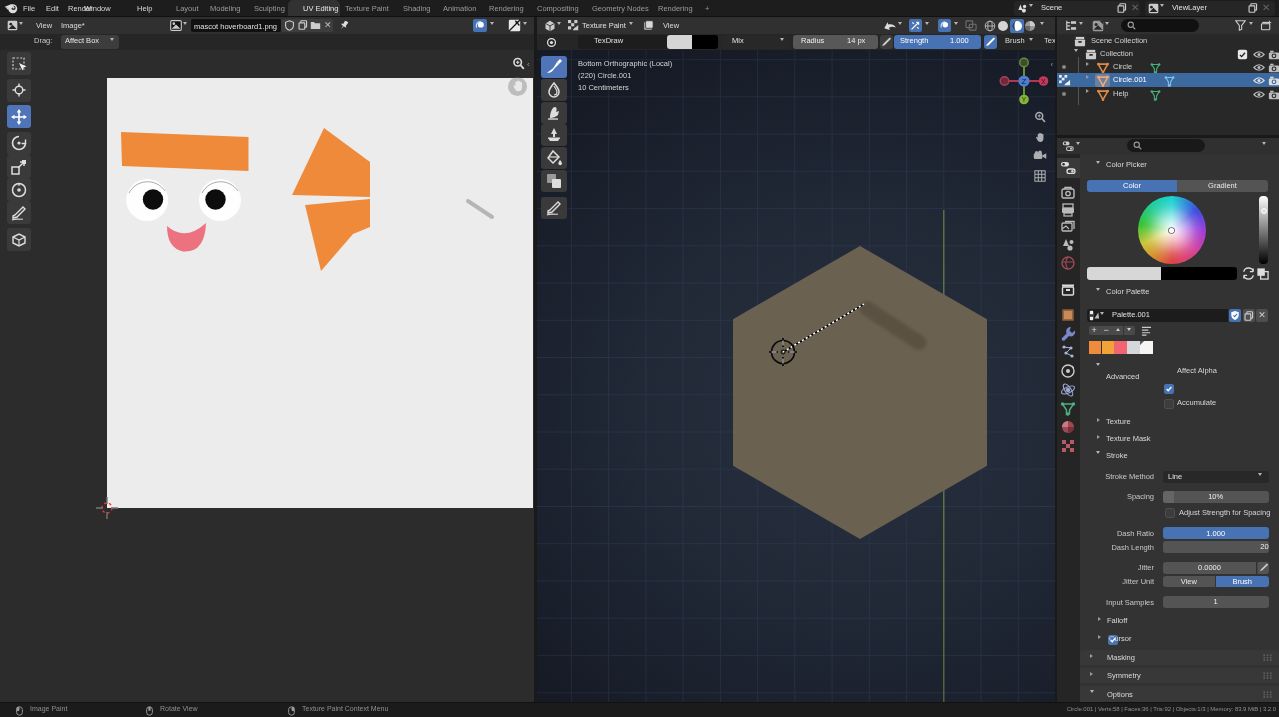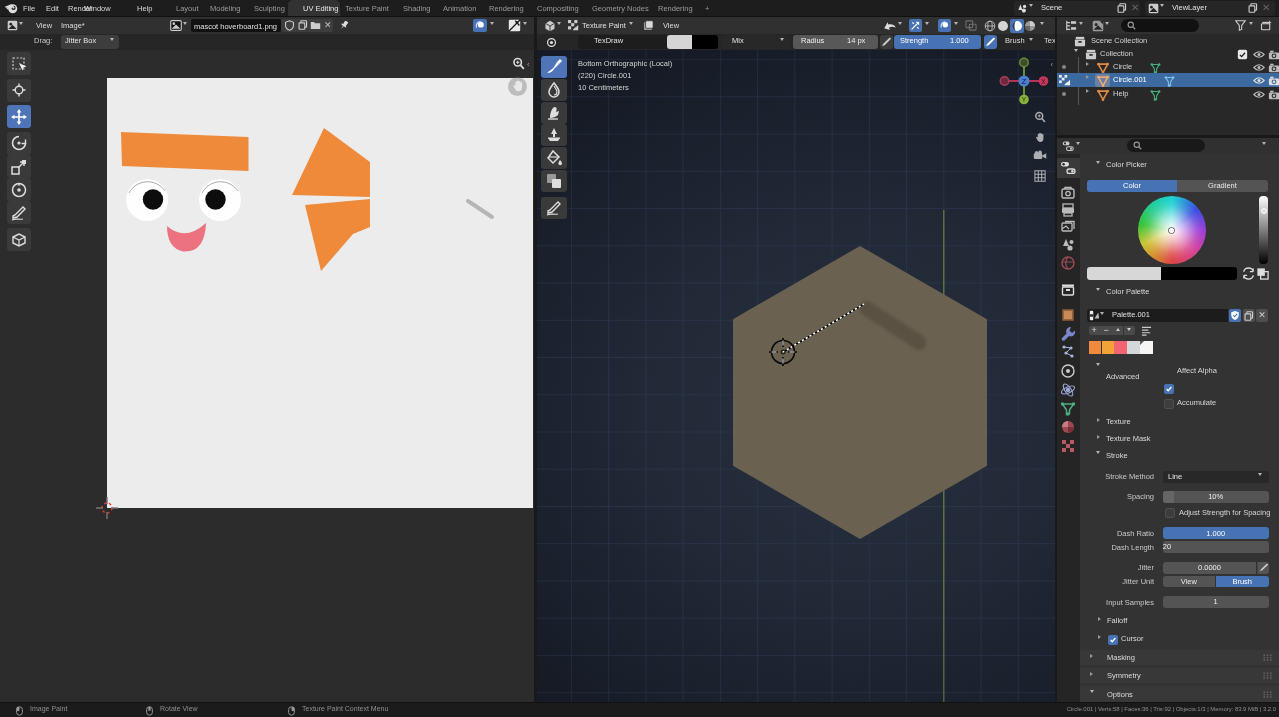--- a/index.html
+++ b/index.html
@@ -130,21 +130,21 @@
   <i class="abs cd" style="left:490px;top:5px"></i>
   <svg class="abs" style="left:508px;top:2px" width="13" height="13" viewBox="0 0 16 16">
       <rect x="1" y="1" width="14" height="14" rx="1.5" fill="#e8e8e8"></rect>
       <path d="M1 15 L15 1 M9 2 L14 8" stroke="#1a1a1a" stroke-width="1.6"></path>
       <circle cx="11" cy="4.5" r="1.6" fill="#1a1a1a"></circle>
     </svg>
   <i class="abs cd" style="left:523px;top:5px"></i>
 
   <span class="abs" style="left:34px;top:19px;color:#c8c8c8">Drag:</span>
   <div class="abs" style="left:61px;top:18px;width:58px;height:14px;background:#3d3d3d;border-radius:3px"></div>
-  <span class="abs" style="left:65px;top:19px;color:#e5e5e5">Jitter Box</span>
+  <span class="abs" style="left:65px;top:19px;color:#e5e5e5">Affect Box</span>
   <i class="abs cd" style="left:110px;top:21px"></i>
 
   <div id="uvtools">
       <div class="abs" style="left:7px;top:35px;width:24px;height:23px;background:#3a3a3a;border-radius:3px"></div>
       <svg class="abs" style="left:9px;top:36.5px" width="20" height="20" viewBox="0 0 20 20">
         <rect x="4" y="4" width="11" height="11" fill="none" stroke="#ccc" stroke-width="1.2" stroke-dasharray="2 1.6"></rect>
         <path d="M10 9 L13.5 16.5 L14.6 13.6 L17.5 12.6 Z" fill="#eee"></path>
       </svg>
       <div class="abs" style="left:7px;top:61.5px;width:24px;height:23px;background:#3a3a3a;border-radius:3px"></div>
       <svg class="abs" style="left:9px;top:63px" width="20" height="20" viewBox="0 0 20 20">
@@ -785,21 +785,21 @@
         <div style="position:absolute;left:0;top:0;width:11%;height:100%;background:#656565"></div>
       </div>
     <span class="abs" style="left:82.8px;top:337.5px;width:105.8px;text-align:center;color:#f0f0f0">10%</span>
     <div class="abs" style="left:84.6px;top:354.4px;width:10px;height:10px;background:#3d3d3d;border:1px solid #4e4e4e;border-radius:2px"></div>
     <span class="abs" style="left:99px;top:354px;color:#d6d6d6">Adjust Strength for Spacing</span>
     <span class="abs" style="left:0;top:374.5px;width:74px;text-align:right;color:#c8c8c8">Dash Ratio</span>
     <div class="abs bluebtn" style="left:82.8px;top:373.4px;width:105.8px;height:12px"></div>
     <span class="abs" style="left:82.8px;top:374.5px;width:105.8px;text-align:center;color:#fff">1.000</span>
     <span class="abs" style="left:0;top:388.5px;width:74px;text-align:right;color:#c8c8c8">Dash Length</span>
     <div class="abs" style="left:82.8px;top:387.1px;width:105.8px;height:12px;background:#545454;border-radius:3px"></div>
-    <span class="abs" style="left:82.8px;top:388.3px;width:105.8px;text-align:left;color:#f0f0f0">20</span>
+    <span class="abs" style="left:82.8px;top:388.3px;width:105.8px;text-align:right;color:#f0f0f0">20</span>
     <span class="abs" style="left:0;top:408.5px;width:74px;text-align:right;color:#c8c8c8">Jitter</span>
     <div class="abs" style="left:82.8px;top:407.5px;width:93.3px;height:12px;background:#545454;border-radius:3px 0 0 3px"></div>
     <span class="abs" style="left:82.8px;top:408.6px;width:93.3px;text-align:center;color:#f0f0f0">0.0000</span>
     <div class="abs" style="left:177px;top:407.5px;width:11.6px;height:12px;background:#545454;border-radius:0 3px 3px 0;border-left:1px solid #444"></div>
     <svg class="abs" style="left:178.5px;top:409px" width="10" height="9" viewBox="0 0 12 11">
         <path d="M1 10 L4 9 L11 2 L9.5 0.5 L2.5 7.5 Z" fill="#ccc"></path>
       </svg>
     <span class="abs" style="left:0;top:423px;width:74px;text-align:right;color:#c8c8c8">Jitter Unit</span>
     <div class="abs" style="left:82.8px;top:421.9px;width:52px;height:11.5px;background:#545454;border-radius:3px 0 0 3px;text-align:center;line-height:11.5px;color:#e8e8e8">View</div>
     <div class="abs" style="left:135.9px;top:421.9px;width:52.7px;height:11.5px;background:#4772b3;border-radius:0 3px 3px 0;text-align:center;line-height:11.5px;color:#fff">Brush</div>
@@ -807,21 +807,21 @@
     <div class="abs" style="left:82.8px;top:442.3px;width:105.8px;height:12px;background:#545454;border-radius:3px"></div>
     <span class="abs" style="left:82.8px;top:443.4px;width:105.8px;text-align:center;color:#f0f0f0">1</span>
 
     <i class="abs cr" style="left:18px;top:462.5px"></i>
     <span class="abs" style="left:27px;top:462px;color:#dadada">Falloff</span>
     <i class="abs cr" style="left:18px;top:480.5px"></i>
     <div class="abs" style="left:27.5px;top:480.7px;width:10px;height:10px;background:#4772b3;border-radius:2px"></div>
     <svg class="abs" style="left:28.5px;top:481.7px" width="8" height="8" viewBox="0 0 10 10">
         <path d="M2 5 L4 7.2 L8 2.5" stroke="#fff" stroke-width="1.6" fill="none"></path>
       </svg>
-    <span class="abs" style="left:41px;top:480px;color:#dadada">Cursor</span>
+    <span class="abs" style="left:29px;top:480px;color:#dadada">Cursor</span>
 
     <div class="abs" style="left:0;top:496px;width:199px;height:15px;background:#383838;border-radius:3px 3px 0 0"></div>
     <i class="abs cr" style="left:10px;top:499.5px"></i>
     <span class="abs" style="left:27px;top:499px;color:#dadada">Masking</span>
       <svg class="abs" style="left:183px;top:500px" width="9" height="7" viewBox="0 0 9 7" opacity="0.5">
         <g fill="#888">
           <circle cx="1.2" cy="1.2" r="0.9"></circle>
           <circle cx="4.5" cy="1.2" r="0.9"></circle>
           <circle cx="7.8" cy="1.2" r="0.9"></circle>
           <circle cx="1.2" cy="3.6" r="0.9"></circle>

